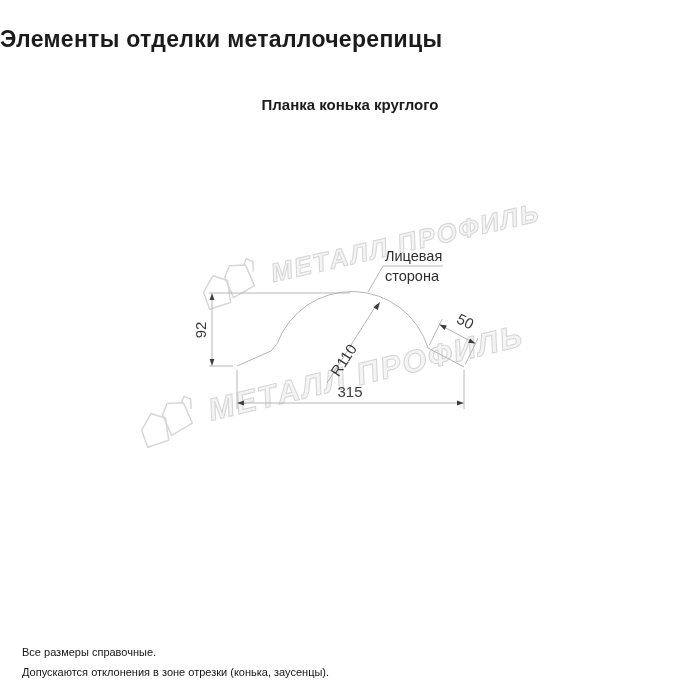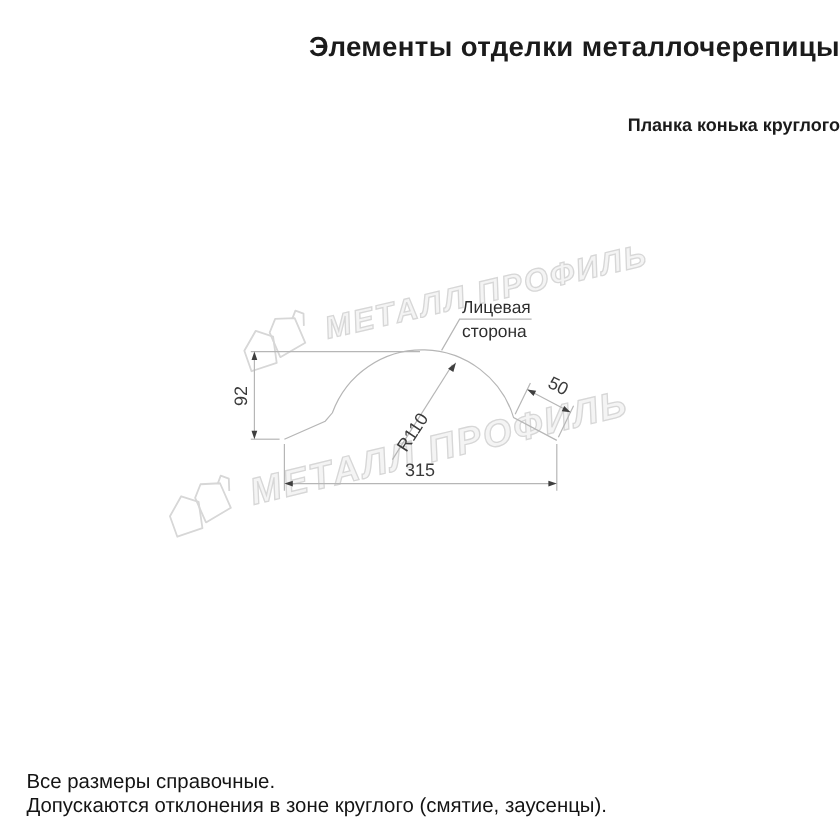--- a/index.html
+++ b/index.html
@@ -1,25 +1,25 @@
 <!DOCTYPE html>
 <html><head>
 <meta charset="utf-8">
 <style>
   html,body{margin:0;padding:0;}
   body{
     width:700px;height:700px;position:relative;overflow:hidden;
     background:#ffffff;font-family:"Liberation Sans",sans-serif;
   }
   .page-title{
-    position:absolute;top:26px;left:0;width:700px;text-align:right;
+    position:absolute;top:26px;left:0;width:700px;text-align:left;
     font-size:23px;font-weight:bold;color:#1b1b1b;letter-spacing:.3px;
   }
   .subtitle{
-    position:absolute;top:95px;left:0;width:700px;text-align:right;
+    position:absolute;top:95px;left:0;width:700px;text-align:center;
     font-size:15px;font-weight:bold;color:#1b1b1b;line-height:19px;
   }
   .watermark{
     position:absolute;display:flex;align-items:center;gap:9px;
     transform-origin:0 50%;z-index:1;pointer-events:none;white-space:nowrap;
   }
   .wm-top{left:200px;top:266px;transform:rotate(-13deg);}
   .wm-bottom{left:138px;top:404px;transform:rotate(-13.5deg);}
   .wm-text{
     font-weight:bold;font-style:italic;letter-spacing:2px;
@@ -29,21 +29,21 @@
   .wm-bottom .wm-text{font-size:31px;}
   svg.diagram{position:absolute;left:0;top:0;z-index:2;}
   svg.diagram .ln{stroke:#b6b6b6;stroke-width:1;fill:none;}
   svg.diagram .arrow{fill:#3f3f3f;stroke:none;}
   svg.diagram text{
     font-family:"Liberation Sans",sans-serif;font-size:15px;fill:#3a3a3a;
   }
   svg.diagram text.lbl{font-size:14.5px;fill:#2e2e2e;}
   .notes{
     position:absolute;left:22px;top:642px;z-index:3;
-    font-size:17px;color:#141414;line-height:20px;
+    font-size:11px;color:#141414;line-height:20px;
   }
 </style>
 </head>
 <body>
 
 <div class="page-title">Элементы отделки металлочерепицы</div>
 
 <div class="subtitle">
   <div>Планка конька круглого</div>
 </div>
@@ -100,14 +100,14 @@
   <text x="350" y="397" text-anchor="middle">315</text>
   <text x="463" y="326" text-anchor="middle" transform="rotate(27 463 326)">50</text>
   <text x="348" y="363" text-anchor="middle" transform="rotate(-57 348 363)">R110</text>
 
   <text class="lbl" x="385" y="261">Лицевая</text>
   <text class="lbl" x="385" y="281">сторона</text>
 </svg>
 
 <div class="notes">
   <div>Все размеры справочные.</div>
-  <div>Допускаются отклонения в зоне круглого (смятие, заусенцы).</div>
+  <div>Допускаются отклонения в зоне отрезки (конька, заусенцы).</div>
 </div>
 
 </body></html>

